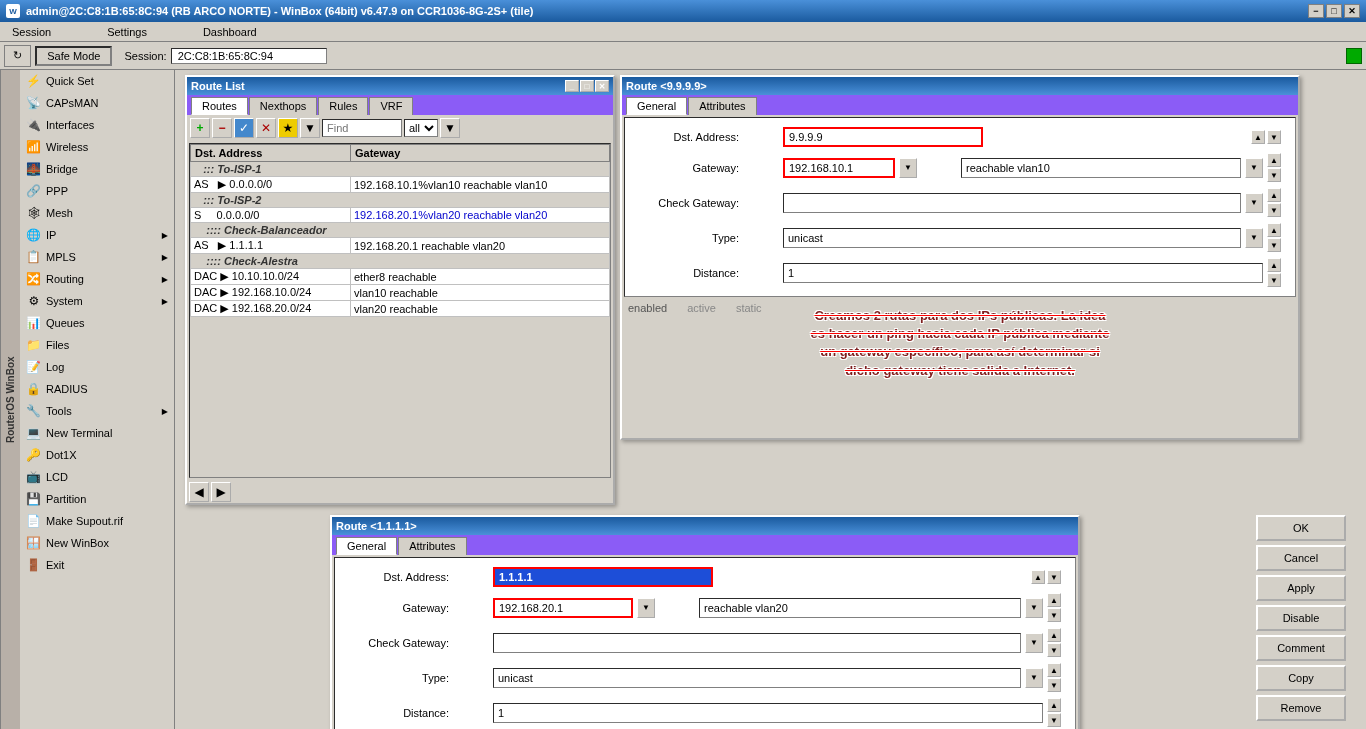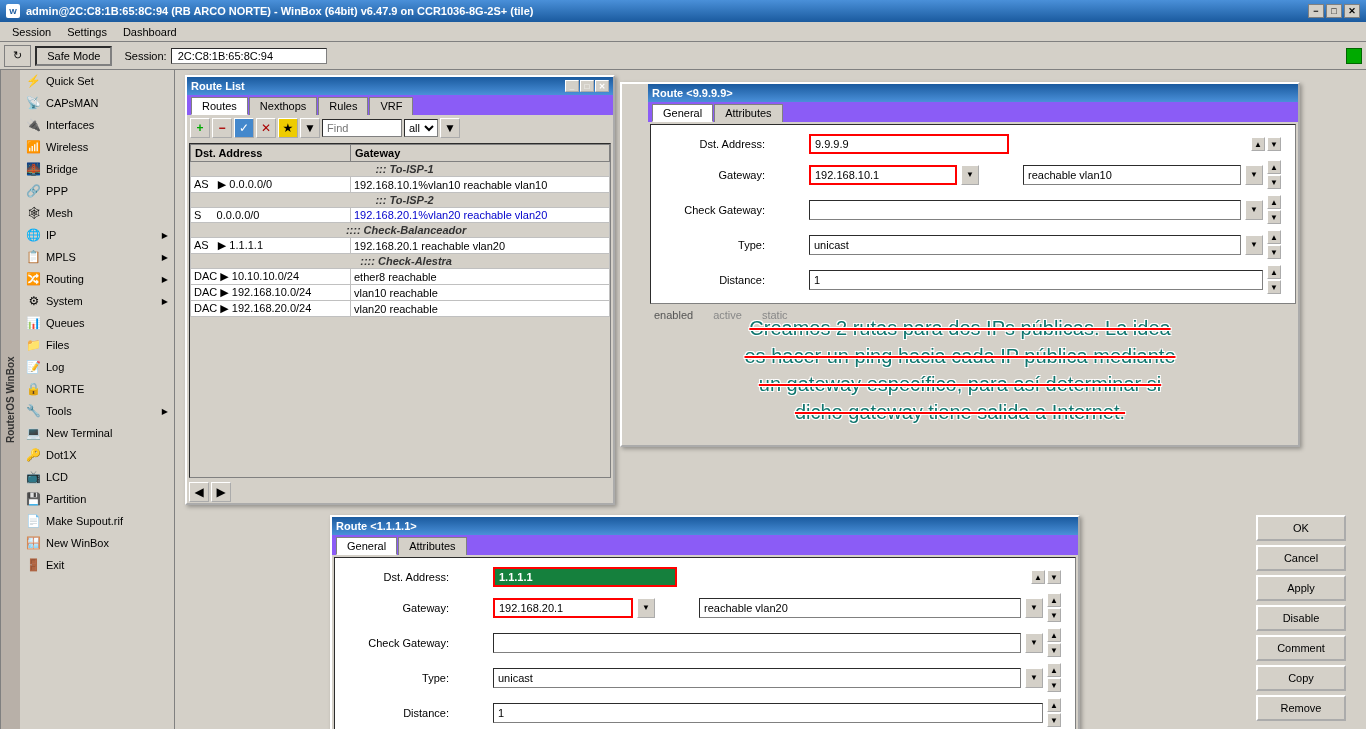--- a/index.html
+++ b/index.html
@@ -6,21 +6,21 @@
     body { font-family: 'Segoe UI', Tahoma, Geneva, Verdana, sans-serif; font-size: 11px; background: #d4d0c8; color: #000; width: 1366px; height: 729px; overflow: hidden; }
 
     
     .title-bar { background: linear-gradient(to bottom, #4a90d9, #1a5a9e); color: white; height: 22px; display: flex; align-items: center; justify-content: space-between; padding: 0 6px; font-size: 11px; font-weight: bold; }
     .title-bar-left { display: flex; align-items: center; gap: 6px; }
     .title-bar-icon { width: 14px; height: 14px; background: #fff; border-radius: 2px; display: flex; align-items: center; justify-content: center; font-size: 8px; color: #1a5a9e; }
     .title-bar-controls { display: flex; gap: 2px; }
     .title-bar-btn { width: 16px; height: 14px; background: #d4d0c8; border: 1px solid #808080; font-size: 9px; cursor: pointer; display: flex; align-items: center; justify-content: center; color: #000; }
 
     
-    .menu-bar { background: #d4d0c8; height: 20px; display: flex; align-items: center; padding: 0 4px; border-bottom: 1px solid #808080; }
+    .menu-bar { background: #d4d0c8; height: 20px; display: flex; align-items: center; padding: 0 4px; border-bottom: 1px solid #808080; gap: 40px; }
     .menu-item { padding: 2px 8px; font-size: 11px; cursor: pointer; }
 
     
     .toolbar { background: #d4d0c8; height: 28px; display: flex; align-items: center; padding: 2px 4px; gap: 4px; border-bottom: 1px solid #808080; }
     .toolbar-btn { height: 22px; padding: 2px 8px; background: #d4d0c8; border: 1px solid #808080; font-size: 11px; cursor: pointer; display: flex; align-items: center; gap: 2px; }
     .safe-mode-btn { background: #d4d0c8; border: 2px inset #808080; padding: 2px 10px; font-size: 11px; }
     .session-label { font-size: 11px; margin-left: 8px; }
     .session-value { background: white; border: 1px inset #808080; padding: 1px 6px; font-size: 11px; min-width: 140px; }
     .status-green { width: 16px; height: 16px; background: #00aa00; margin-left: auto; border: 1px solid #006600; }
 
@@ -45,21 +45,21 @@
     
     .tab-bar { display: flex; padding: 2px 4px 0; gap: 1px; background: #8b5cf6; }
     .tab { padding: 2px 10px; background: #d4d0c8; border: 1px solid #808080; border-bottom: none; cursor: pointer; font-size: 11px; }
     .tab.active { background: #fff; border-bottom: 1px solid #fff; z-index: 1; }
 
     
     .route-table { width: 100%; background: white; border-collapse: collapse; font-size: 11px; }
     .route-table th { background: #d4d0c8; border: 1px solid #808080; padding: 2px 4px; text-align: left; font-weight: bold; cursor: pointer; }
     .route-table td { border: 1px solid #c0c0c0; padding: 1px 3px; white-space: nowrap; }
     .route-table tr.selected { background: #1a5a9e; color: white; }
-    .group-row td { background: #d4d0c8; font-weight: bold; font-style: italic; color: #333; text-align: center; }
+    .group-row td { background: #d4d0c8; font-weight: bold; font-style: italic; color: #333; }
 
     
     .btn-toolbar { display: flex; gap: 2px; padding: 3px; align-items: center; }
     .icon-btn { width: 20px; height: 20px; background: #d4d0c8; border: 1px outset #fff; display: flex; align-items: center; justify-content: center; cursor: pointer; font-size: 12px; }
     .filter-input { border: 1px inset #808080; background: white; height: 18px; padding: 1px 4px; font-size: 11px; width: 80px; }
     .filter-select { border: 1px inset #808080; background: white; height: 18px; font-size: 11px; }
     .form-row { display: flex; align-items: center; padding: 3px 8px; gap: 4px; }
     .form-label { text-align: right; min-width: 100px; font-size: 11px; }
     .form-input { border: 1px inset #808080; background: white; height: 20px; padding: 1px 4px; font-size: 11px; margin-left: 40px; }
     .dropdown-btn { width: 18px; height: 20px; background: #d4d0c8; border: 1px outset #fff; display: flex; align-items: center; justify-content: center; font-size: 8px; cursor: pointer; }
@@ -155,21 +155,21 @@
     <div class="sidebar-item">
       <span class="icon">📁</span>
       <span>Files</span>
     </div>
     <div class="sidebar-item">
       <span class="icon">📝</span>
       <span>Log</span>
     </div>
     <div class="sidebar-item">
       <span class="icon">🔒</span>
-      <span>NORTE</span>
+      <span>RADIUS</span>
     </div>
     <div class="sidebar-item has-arrow">
       <span class="icon">🔧</span>
       <span>Tools</span>
     </div>
     <div class="sidebar-item">
       <span class="icon">💻</span>
       <span>New Terminal</span>
     </div>
     <div class="sidebar-item">
@@ -283,21 +283,21 @@
           </tbody>
         </table>
       </div>
 
       <div style="display:flex; gap:2px; padding:2px 2px 2px 2px;">
         <div class="icon-btn">◀</div>
         <div class="icon-btn">▶</div>
       </div>
     </div>
 
-    <div class="window" style="left:445px; top:12px; width:680px; height:365px;padding-left:26px;">
+    <div class="window" style="left:445px; top:5px; width:680px; height:365px;">
       <div class="window-titlebar">
         <span>Route &lt;9.9.9.9&gt;</span>
       </div>
       <div class="tab-bar">
         <div class="tab active">General</div>
         <div class="tab">Attributes</div>
       </div>
 
       <div style="background: white; margin: 2px; border: 1px inset #808080; padding: 6px;">
 
@@ -305,21 +305,21 @@
           <span class="form-label">Dst. Address:</span>
           <input class="form-input" style="width: 200px; border: 2px solid red;" value="9.9.9.9">
           <div style="flex:1; display:flex; justify-content:flex-end; gap:2px;">
             <div class="scroll-side-btn">▲</div>
             <div class="scroll-side-btn">▼</div>
           </div>
         </div>
 
         <div class="form-row">
           <span class="form-label">Gateway:</span>
-          <input class="form-input" style="width: 148px; border: 2px solid red;" value="192.168.10.1">
+          <input class="form-input" style="width: 112px; border: 2px solid red;" value="192.168.10.1">
           <div class="dropdown-btn">▼</div>
           <input class="form-input" style="flex: 1 1 0%;" value="reachable vlan10">
           <div class="dropdown-btn">▼</div>
           <div style="display:flex; flex-direction:column; gap:1px;">
             <div class="scroll-side-btn">▲</div>
             <div class="scroll-side-btn">▼</div>
           </div>
         </div>
 
         <div class="form-row">
@@ -352,21 +352,21 @@
         </div>
       </div>
 
       <div style="display:flex; gap:20px; padding:3px 6px; font-size:11px; color:#555;">
         <span>enabled</span>
         <span style="color:#888;">active</span>
         <span style="color:#888;">static</span>
       </div>
 
       <div style="position:absolute; left:0; top:220px; right:0; pointer-events:none; padding:10px 20px; text-align:center;">
-        <div style="font-family:Arial,sans-serif; font-size:20px; font-weight:normal; color:#0f766e; text-shadow:-1px -1px 0 #fff,1px -1px 0 #fff,-1px 1px 0 #fff,1px 1px 0 #fff; line-height:1.4; text-decoration: line-through; text-decoration-color: red;">
+        <div style="font-family:Arial,sans-serif; font-size:13px; font-weight:bold; color:#7f1d1d; text-shadow:-1px -1px 0 #fff,1px -1px 0 #fff,-1px 1px 0 #fff,1px 1px 0 #fff; line-height:1.4; text-decoration: line-through; text-decoration-color: red;">
           <span>Creamos 2 rutas para dos IPs públicas. La idea</span><br>
           <span>es hacer un ping hacia cada IP pública mediante</span><br>
           <span>un gateway específico, para así determinar si</span><br>
           <span>dicho gateway tiene salida a Internet.</span>
         </div>
       </div>
     </div>
 
     <div class="window" style="left:155px; top:445px; width:750px; height:265px;">
       <div class="window-titlebar">
@@ -374,21 +374,21 @@
       </div>
       <div class="tab-bar">
         <div class="tab active">General</div>
         <div class="tab">Attributes</div>
       </div>
 
       <div style="background: white; margin: 2px; border: 1px inset #808080; padding: 6px;">
 
         <div class="form-row">
           <span class="form-label">Dst. Address:</span>
-          <input class="form-input" style="width: 184px; border: 2px solid red; background: #15803d; color: white; font-weight: bold;" value="1.1.1.1">
+          <input class="form-input" style="width: 220px; border: 2px solid red; background: #1d4ed8; color: white; font-weight: bold;" value="1.1.1.1">
           <div style="flex:1; display:flex; justify-content:flex-end; gap:2px;">
             <div class="scroll-side-btn">▲</div>
             <div class="scroll-side-btn">▼</div>
           </div>
         </div>
 
         <div class="form-row">
           <span class="form-label">Gateway:</span>
           <input class="form-input" style="width: 140px; border: 2px solid red;" value="192.168.20.1">
           <div class="dropdown-btn">▼</div>

